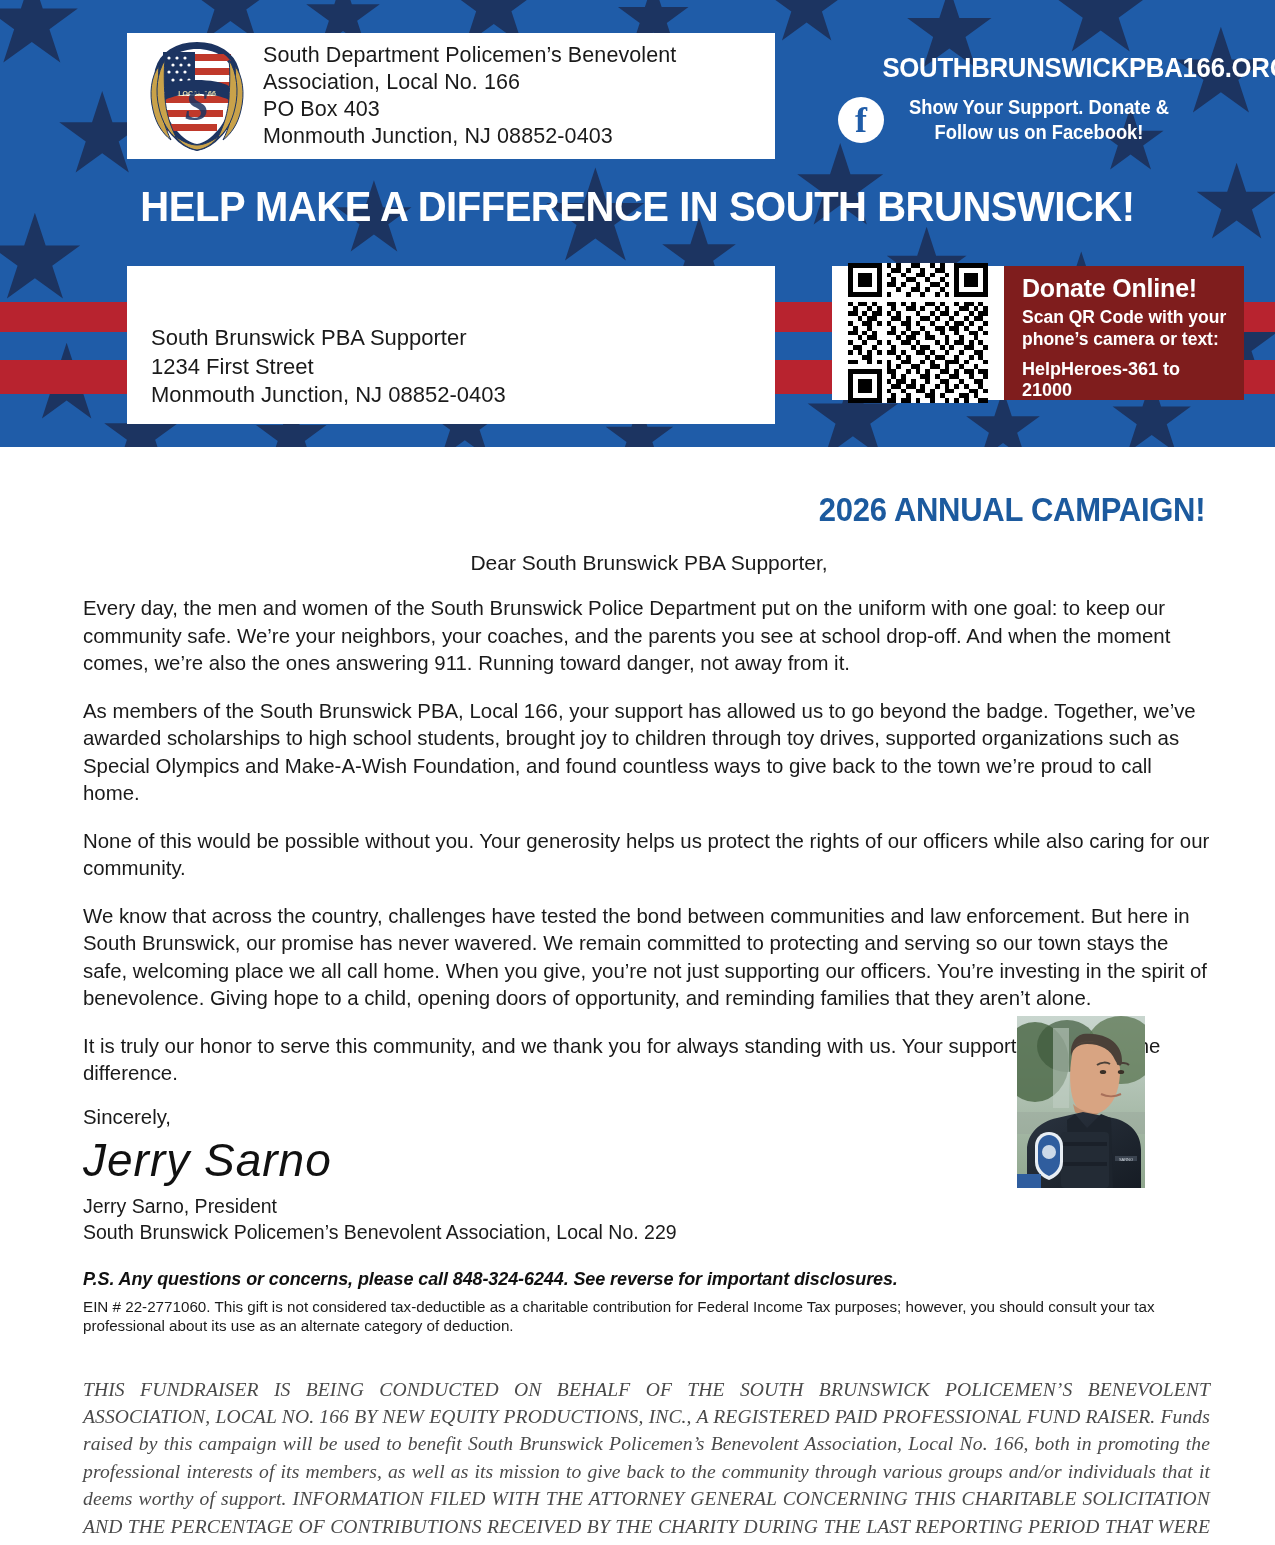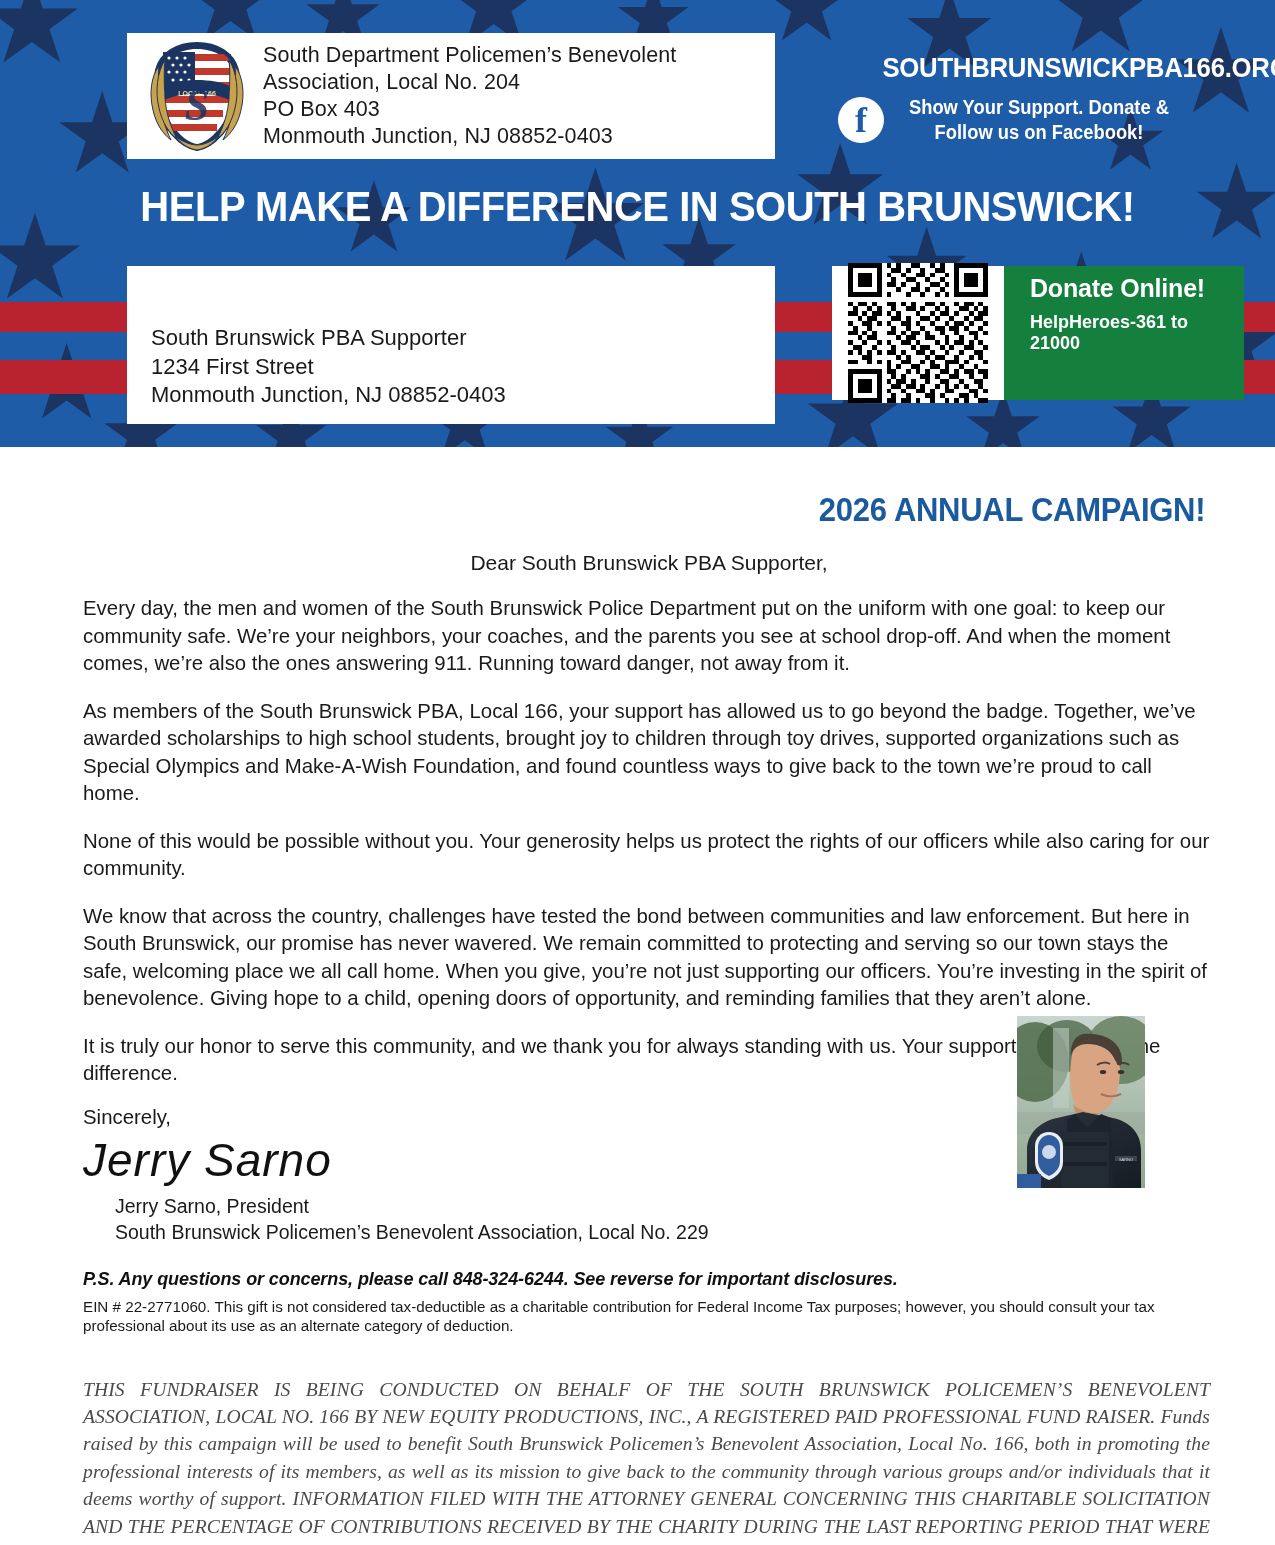--- a/index.html
+++ b/index.html
@@ -155,24 +155,24 @@
   .qr-pad {
     background: #ffffff;
     width: 172px;
     flex: 0 0 172px;
     display: flex;
     align-items: center;
     justify-content: center;
   }
   .qr { width: 140px; height: 140px; display: block; }
   .donate-txt {
-    background: #15803d;
+    background: #7f1d1d;
     flex: 1;
     color: #ffffff;
-    padding: 8px 10px 6px 26px;
+    padding: 8px 10px 6px 18px;
   }
   .donate-title {
     font-weight: bold;
     font-size: 25px;
     letter-spacing: -0.2px;
     line-height: 29px;
   }
   .donate-sub {
     font-weight: bold;
     font-size: 17.5px;
@@ -227,21 +227,20 @@
     color: #111111;
     line-height: 58px;
     margin-top: 2px;
     letter-spacing: 1px;
   }
   .signer {
     font-size: 19.5px;
     line-height: 26px;
     color: #1a1a1a;
     margin-top: 4px;
-    margin-left: 32px;
   }
   .ps {
     font-size: 18px;
     font-weight: bold;
     font-style: italic;
     color: #111111;
     margin-top: 24px;
     letter-spacing: -0.1px;
   }
   .ein {
@@ -352,21 +351,21 @@
           <g>
             <path d="M20 46 C34 38 70 38 84 46 L84 60 C70 52 34 52 20 60 Z" fill="#1c3461"></path>
             <text x="52" y="56" font-family="Liberation Sans, sans-serif" font-size="7" fill="#e8d9a8" text-anchor="middle" font-weight="bold">LOCAL 166</text>
           </g>
           <text x="52" y="80" font-family="Liberation Serif, serif" font-size="44" fill="#1c3461" text-anchor="middle" font-style="italic" font-weight="bold" opacity="0.85">S</text>
         </g>
       </svg>
     </div>
     <div class="return-text">
       <div>South Department Policemen’s Benevolent</div>
-      <div>Association, Local No. 204</div>
+      <div>Association, Local No. 166</div>
       <div>PO Box 403</div>
       <div>Monmouth Junction, NJ 08852-0403</div>
     </div>
   </div>
 
   <div class="site-url">SOUTHBRUNSWICKPBA166.ORG</div>
 
   <div class="fb-row">
     <div class="fb-icon">f</div>
     <div class="fb-text">
@@ -625,20 +624,24 @@
             <rect x="17" y="28" width="1" height="1"></rect>
             <rect x="20" y="28" width="1" height="1"></rect>
           <rect x="22" y="28" width="1" height="1"></rect>
             <rect x="24" y="28" width="1" height="1"></rect>
             <rect x="27" y="28" width="2" height="1"></rect>
         </g>
       </svg>
     </div>
     <div class="donate-txt">
       <div class="donate-title">Donate Online!</div>
+      <div class="donate-sub">
+        <div>Scan QR Code with your</div>
+        <div>phone’s camera or text:</div>
+      </div>
       <div class="donate-code">HelpHeroes-361 to 21000</div>
     </div>
   </div>
 </div>
 
 <div class="letter">
 
   <div class="campaign">2026 ANNUAL CAMPAIGN!</div>
 
   <div class="salutation">Dear South Brunswick PBA Supporter,</div>

